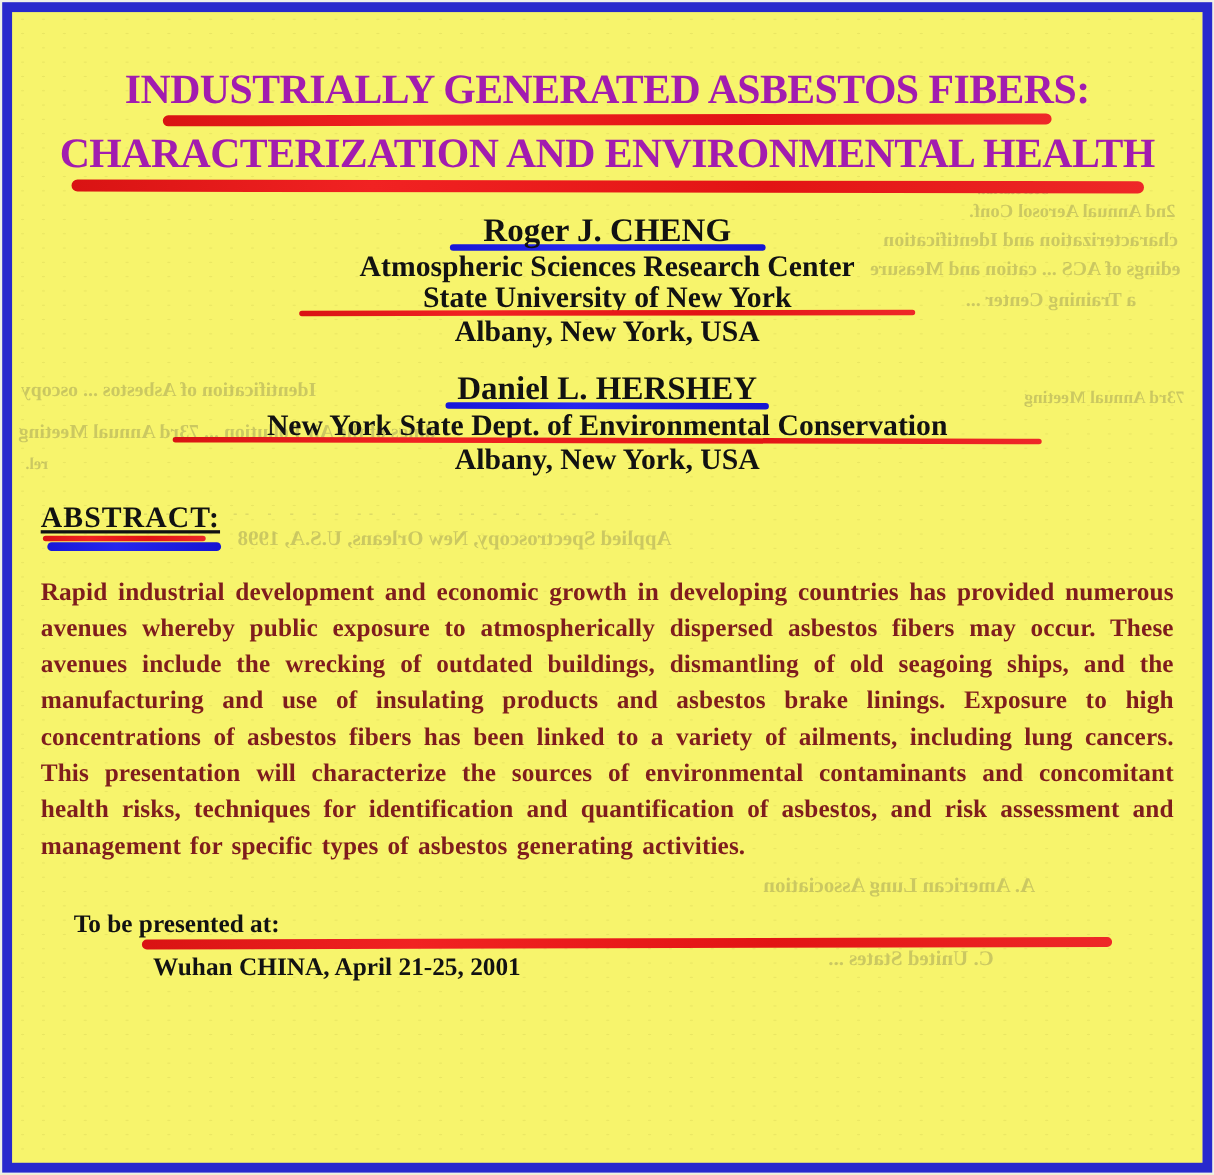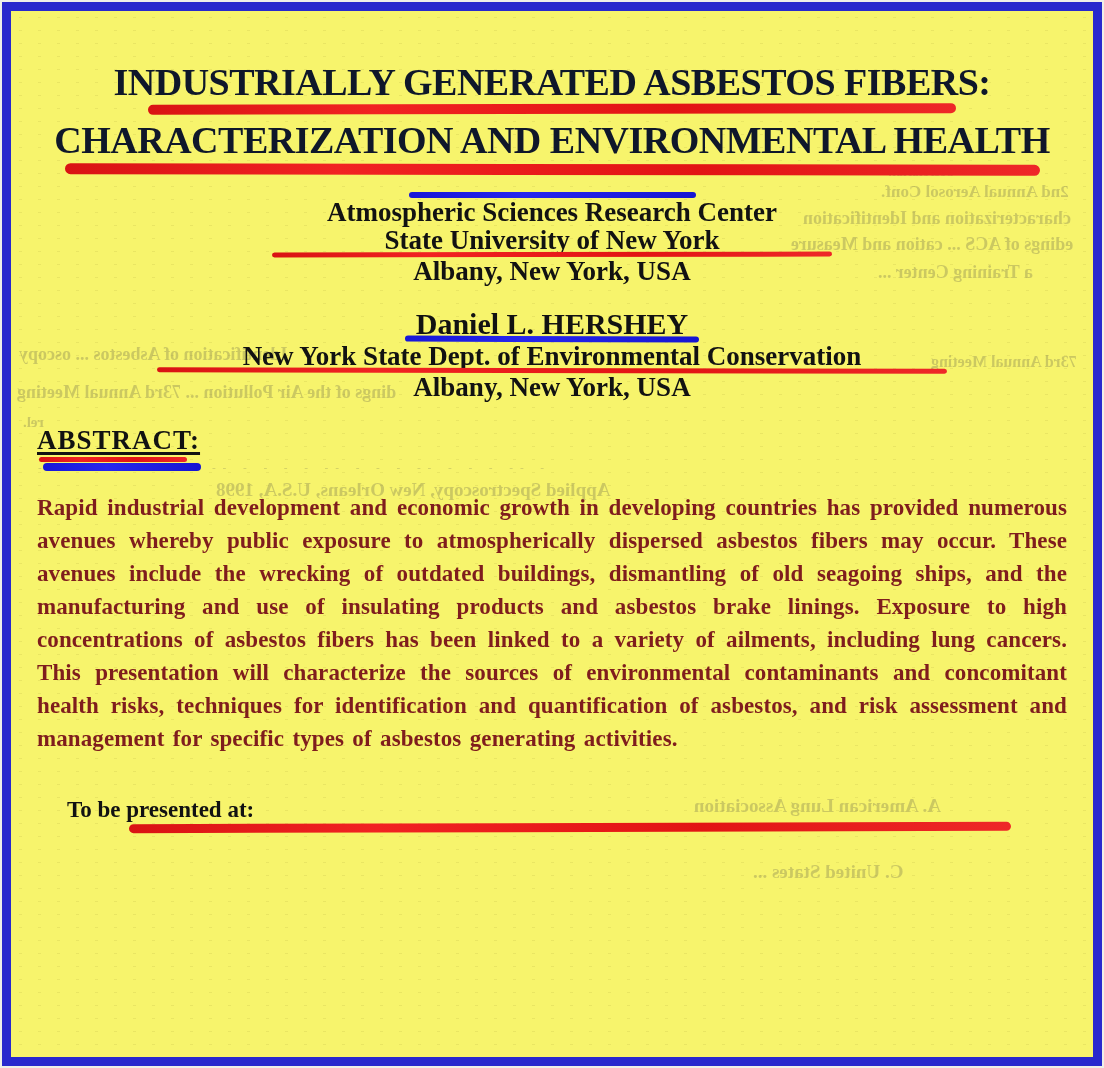--- a/index.html
+++ b/index.html
@@ -62,21 +62,21 @@
     padding: 49px 26px 0;
     color: #121212;
   }
   .title-line {
     text-align: center;
     font-size: 38px;
     font-weight: bold;
     line-height: 44px;
     white-space: nowrap;
     letter-spacing: -0.5px;
-    color: #0f172a;
+    color: #a21caf;
   }
   .title-line.second { margin-top: 4px; }
   .mk { border-radius: 6px; }
   .mk-red  { background: linear-gradient(90deg,#d91313,#f12222 28%,#e21414 65%,#ee2828); }
   .mk-blue { background: linear-gradient(90deg,#1717d8,#2626ee 40%,#1515d2); }
   .t-bar1 { width: 808px; height: 10px; margin: 0 auto 0; transform: rotate(-0.12deg); }
   .t-bar2 { width: 975px; height: 11px; margin: 2px auto 0; transform: rotate(0.1deg); }
   .author-block { text-align: center; }
   .author-block.first  { margin-top: 20px; }
   .author-block.second { margin-top: 24px; }
@@ -155,20 +155,21 @@
     </div>
 
     <div class="content">
 
       <div class="title-line">INDUSTRIALLY GENERATED ASBESTOS FIBERS:</div>
       <div class="mk mk-red t-bar1"></div>
       <div class="title-line second">CHARACTERIZATION AND ENVIRONMENTAL HEALTH</div>
       <div class="mk mk-red t-bar2"></div>
 
       <div class="author-block first">
+        <div class="author-name">Roger J. CHENG</div>
         <div class="mk mk-blue name-bar a1"></div>
         <div class="author-line">Atmospheric Sciences Research Center</div>
         <div class="author-line">State University of New York</div>
         <div class="mk mk-red org-bar a1"></div>
         <div class="author-line">Albany, New York, USA</div>
       </div>
 
       <div class="author-block second">
         <div class="author-name">Daniel L. HERSHEY</div>
         <div class="mk mk-blue name-bar a2"></div>
@@ -181,17 +182,18 @@
         <span class="abstract-heading">ABSTRACT:</span>
         <div class="mk mk-red abs-bar-red"></div>
         <div class="mk mk-blue abs-bar-blue"></div>
       </div>
 
       <div class="body-para para-1">Rapid industrial development and economic growth in developing countries has provided numerous avenues whereby public exposure to atmospherically dispersed asbestos fibers may occur. These avenues include the wrecking of outdated buildings, dismantling of old seagoing ships, and the manufacturing and use of insulating products and asbestos brake linings. Exposure to high concentrations of asbestos fibers has been linked to a variety of ailments, including lung cancers. This presentation will characterize the sources of environmental contaminants and concomitant health risks, techniques for identification and quantification of asbestos, and risk assessment and management for specific types of asbestos generating activities.</div>
 
       <div class="footer-block">
         <div class="footer-intro">To be presented at:</div>
         <div class="mk mk-red seminar-bar"></div>
+        <div class="venue-line">Wuhan CHINA, April 21-25, 2001</div>
       </div>
 
     </div>
   </div>
 </div>
 
 </body></html>

